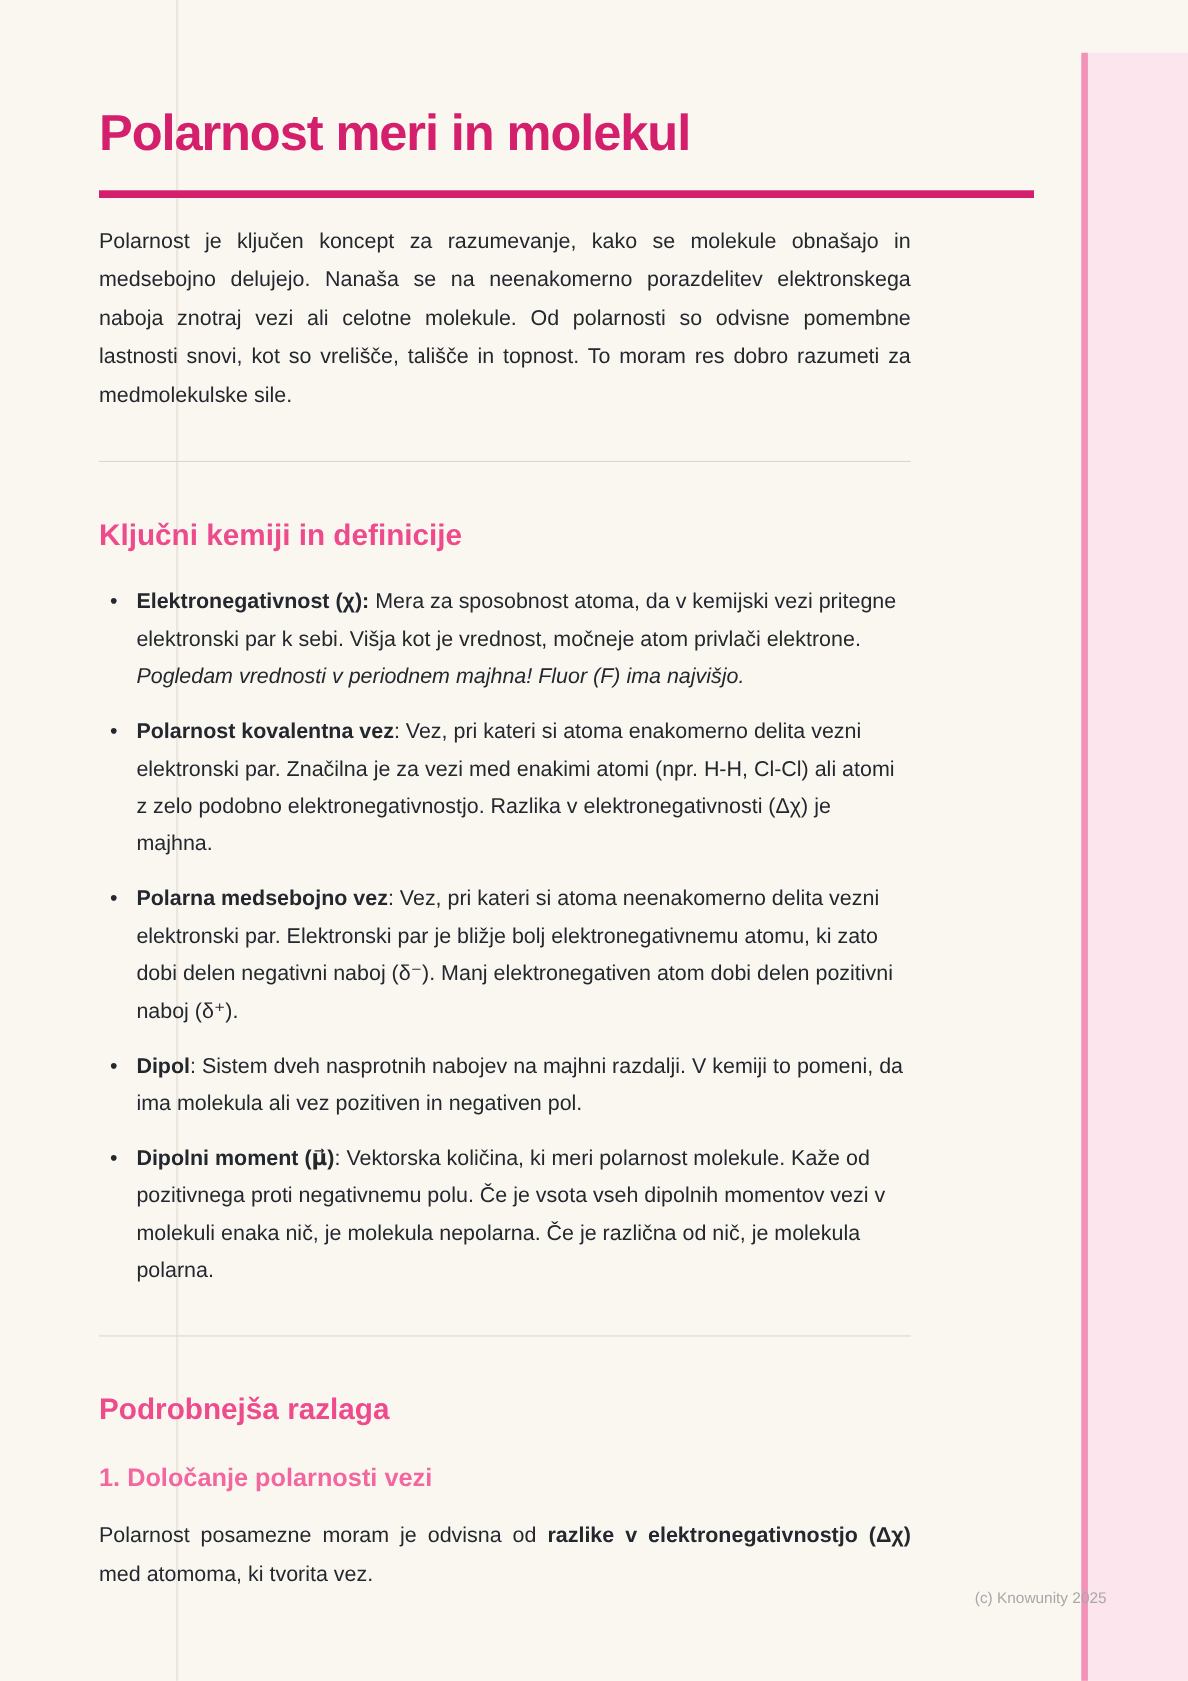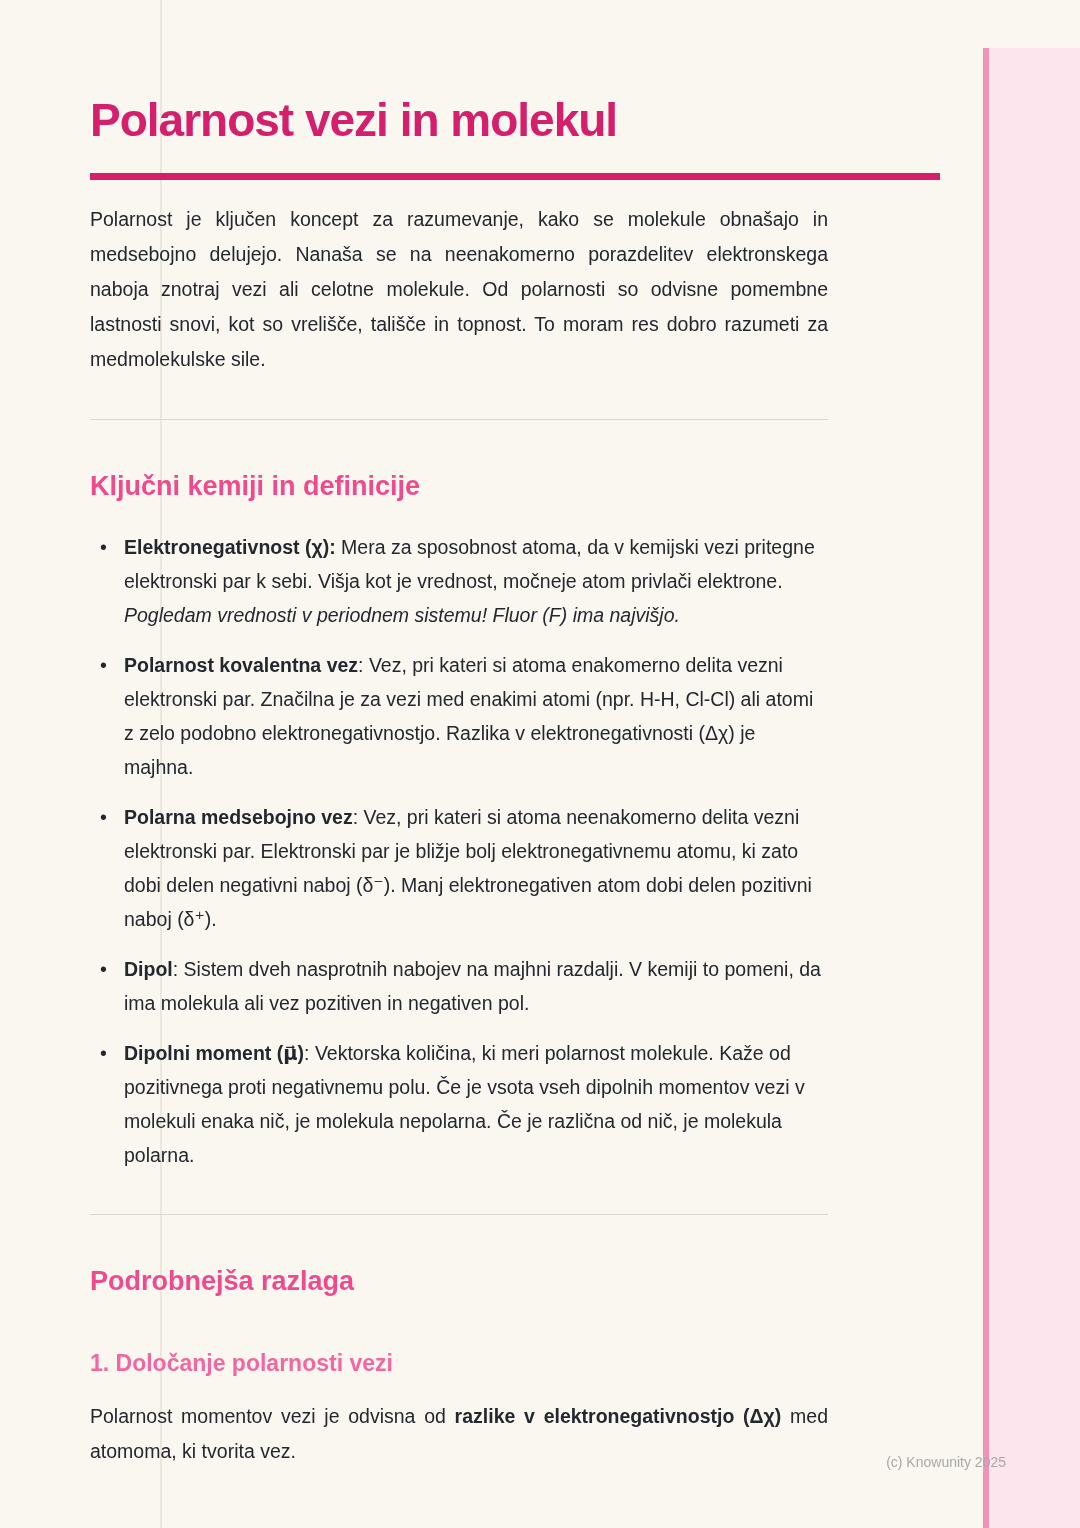--- a/index.html
+++ b/index.html
@@ -49,21 +49,21 @@
     line-height: 1.2;
     font-weight: 700;
     color: #ee4b8d;
     margin-top: 50px;
   }
   h3 {
     font-size: 23px;
     line-height: 1.2;
     font-weight: 700;
     color: #f2679f;
-    margin-top: 52px;
+    margin-top: 32px;
   }
   p.body-text {
     margin-top: 22px;
     font-size: 19.5px;
     line-height: 35px;
     text-align: justify;
   }
   .divider {
     border: none;
     border-top: 1px solid #dbd7cf;
@@ -88,57 +88,57 @@
     top: 0;
     font-size: 19.5px;
     color: #23272e;
   }
   .term { font-weight: 700; }
   .note { font-style: italic; }
   strong { font-weight: 700; }
   .footer {
     position: absolute;
     right: 74px;
-    bottom: 58px;
+    bottom: 68px;
     font-size: 14px;
     color: #a8a8a8;
     z-index: 2;
   }
 </style>
 </head>
 <body>
 
 <div class="page">
   <div class="margin-line"></div>
   <div class="side-band"></div>
 
   <main class="content">
-    <h1>Polarnost vezi in molekul</h1>
+    <h1>Polarnost meri in molekul</h1>
     <div class="title-rule"></div>
 
     <section>
       <p class="body-text">Polarnost je ključen koncept za razumevanje, kako se molekule obnašajo in medsebojno delujejo. Nanaša se na neenakomerno porazdelitev elektronskega naboja znotraj vezi ali celotne molekule. Od polarnosti so odvisne pomembne lastnosti snovi, kot so vrelišče, tališče in topnost. To moram res dobro razumeti za medmolekulske sile.</p>
     </section>
 
     <hr class="divider">
 
     <section>
       <h2>Ključni kemiji in definicije</h2>
       <ul class="bullets">
-        <li><span class="term">Elektronegativnost (χ):</span><span> Mera za sposobnost atoma, da v kemijski vezi pritegne elektronski par k sebi. Višja kot je vrednost, močneje atom privlači elektrone. </span><em class="note">Pogledam vrednosti v periodnem sistemu! Fluor (F) ima najvišjo.</em></li>
+        <li><span class="term">Elektronegativnost (χ):</span><span> Mera za sposobnost atoma, da v kemijski vezi pritegne elektronski par k sebi. Višja kot je vrednost, močneje atom privlači elektrone. </span><em class="note">Pogledam vrednosti v periodnem majhna! Fluor (F) ima najvišjo.</em></li>
         <li><span class="term">Polarnost kovalentna vez</span><span>: Vez, pri kateri si atoma enakomerno delita vezni elektronski par. Značilna je za vezi med enakimi atomi (npr. H-H, Cl-Cl) ali atomi z zelo podobno elektronegativnostjo. Razlika v elektronegativnosti (Δχ) je majhna.</span></li>
         <li><span class="term">Polarna medsebojno vez</span><span>: Vez, pri kateri si atoma neenakomerno delita vezni elektronski par. Elektronski par je bližje bolj elektronegativnemu atomu, ki zato dobi delen negativni naboj (δ⁻). Manj elektronegativen atom dobi delen pozitivni naboj (δ⁺).</span></li>
         <li><span class="term">Dipol</span><span>: Sistem dveh nasprotnih nabojev na majhni razdalji. V kemiji to pomeni, da ima molekula ali vez pozitiven in negativen pol.</span></li>
         <li><span class="term">Dipolni moment (μ⃗)</span><span>: Vektorska količina, ki meri polarnost molekule. Kaže od pozitivnega proti negativnemu polu. Če je vsota vseh dipolnih momentov vezi v molekuli enaka nič, je molekula nepolarna. Če je različna od nič, je molekula polarna.</span></li>
       </ul>
     </section>
 
     <hr class="divider">
 
     <section>
       <h2>Podrobnejša razlaga</h2>
       <h3>1. Določanje polarnosti vezi</h3>
-      <p class="body-text"><span>Polarnost momentov vezi je odvisna od </span><strong>razlike v elektronegativnostjo (Δχ)</strong><span> med atomoma, ki tvorita vez.</span></p>
+      <p class="body-text"><span>Polarnost posamezne moram je odvisna od </span><strong>razlike v elektronegativnostjo (Δχ)</strong><span> med atomoma, ki tvorita vez.</span></p>
     </section>
   </main>
 
   <div class="footer">(c) Knowunity 2025</div>
 </div>
 
 </body></html>

